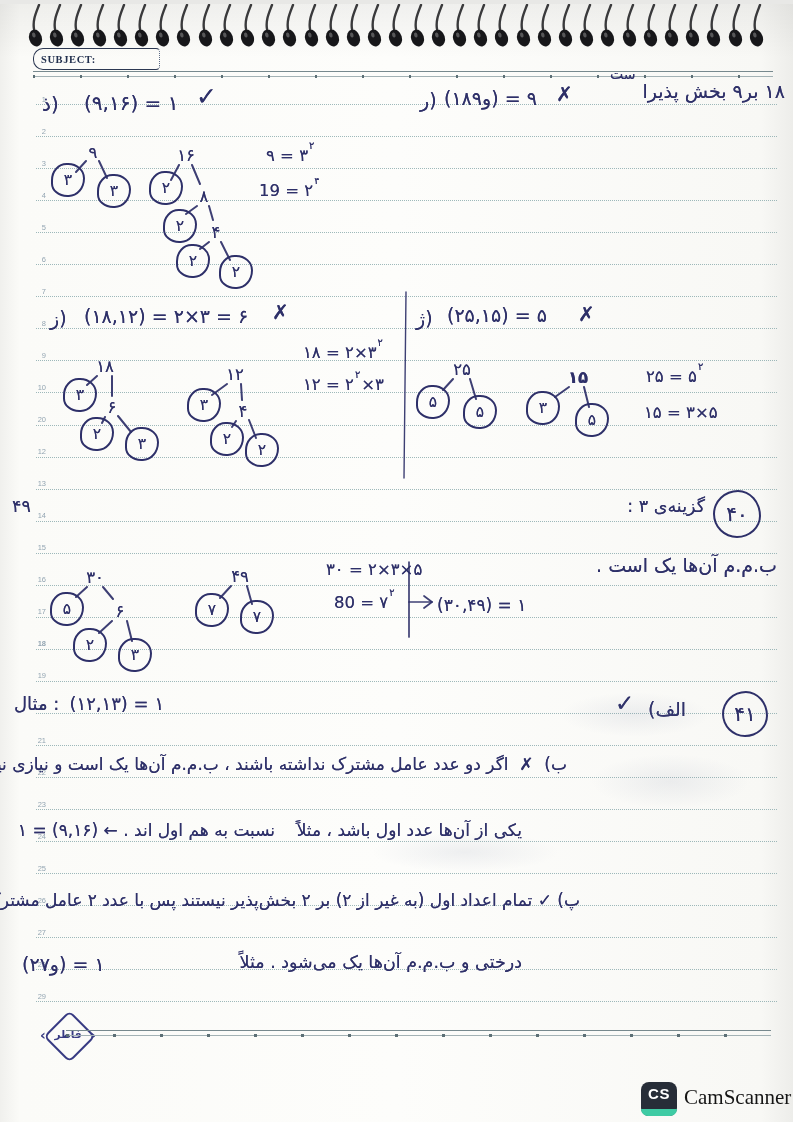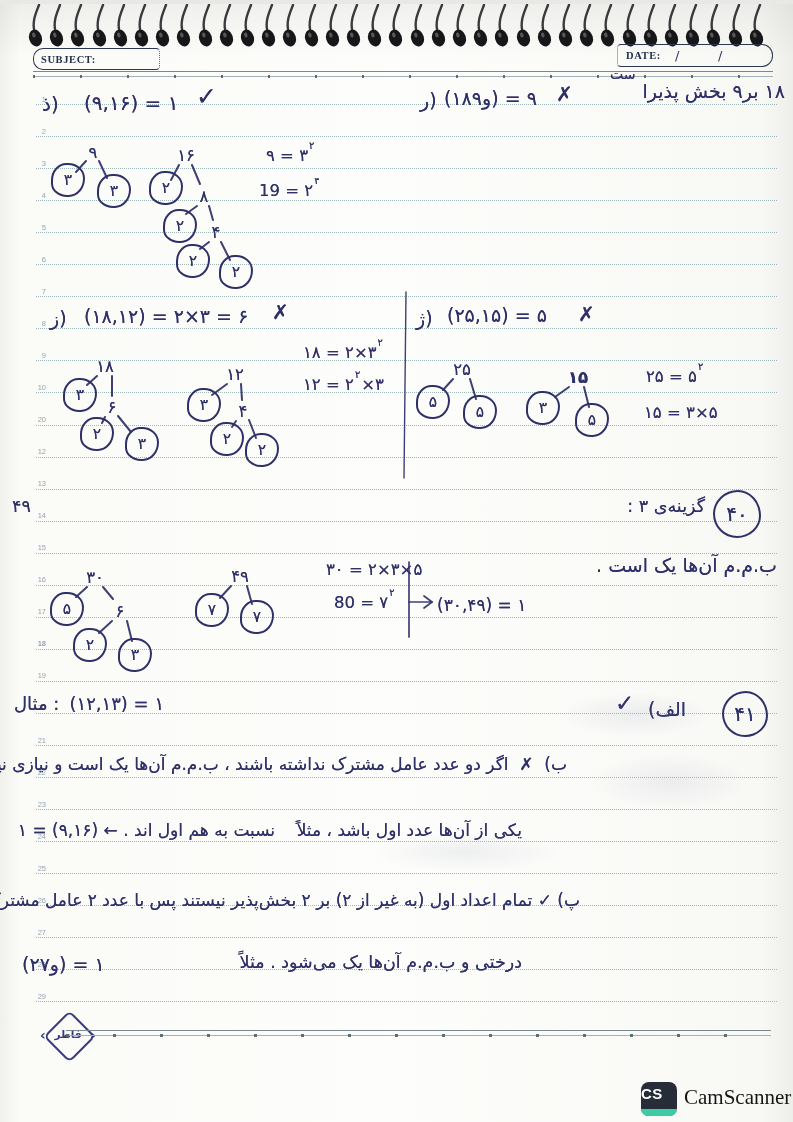--- a/index.html
+++ b/index.html
@@ -52,21 +52,21 @@
   .stamp{position:absolute;left:40px;top:1004px;width:56px;height:56px;}
   .stamp .diamond{position:absolute;left:11px;top:10px;width:33px;height:33px;
     border:2.6px solid #383b83;transform:rotate(45deg);border-radius:6px;}
   .stamp .stamp-text{position:absolute;left:0;right:0;top:20px;text-align:center;
     font:bold 10.5px "DejaVu Sans",sans-serif;color:#383b83;}
   .stamp .mark{position:absolute;top:19px;font:bold 14px "DejaVu Sans",sans-serif;color:#383b83;}
   .stamp .mark.l{left:0px;} .stamp .mark.r{right:0px;}
   
   .cs-icon{position:absolute;left:641px;top:1078px;width:36px;height:34px;background:#272d38;border-radius:8px;}
   .cs-icon .teal{position:absolute;bottom:0;left:0;right:0;height:7px;background:#3ecba4;border-radius:0 0 8px 8px;}
-  .cs-icon .cs-txt{position:absolute;left:0;right:0;top:3px;
+  .cs-icon .cs-txt{position:absolute;left:0;right:0;top:3px;text-align:center;
     font:bold 15px "Liberation Sans",sans-serif;color:#fff;letter-spacing:.5px;}
   .cs-name{position:absolute;left:684px;top:1081px;font:21px "Liberation Serif",serif;color:#151515;}
 </style>
 </head>
 <body>
 
 <div class="paper">
 
   <div id="spirals">
       <div class="spiral" style="left: 26px;"><svg width="20" height="50">
@@ -241,24 +241,20 @@
         </svg></div>
       <div class="spiral" style="left: 746.8px;"><svg width="20" height="50">
           <path d="M13 1 C10 9 6.5 16 8 25" stroke="#3a3a3c" stroke-width="2.4" fill="none" stroke-linecap="round"></path>
           <ellipse cx="9.5" cy="34" rx="6.4" ry="8.6" fill="#17171a" transform="rotate(-16 9.5 34)"></ellipse>
           <ellipse cx="7.8" cy="31" rx="1.7" ry="2.6" fill="#ffffff" opacity=".28" transform="rotate(-16 7.8 31)"></ellipse>
         </svg></div>
     </div>
 
   <div class="subject-box">
     <span>SUBJECT:</span>
-  </div>
-  <div class="date-box">
-    <span>DATE:</span>
-    <span class="date-slashes">/      /</span>
   </div>
   <div class="ruler" style="left:33px;right:20px;top:67px;"></div>
 
   <div id="rules">
       <div class="rline" style="top: 100px;"></div>
       <span class="lnum" style="left: 30px; top: 90.5px;">1</span>
       <div class="rline" style="top: 132.05px;"></div>
       <span class="lnum" style="left: 30px; top: 122.55px;">2</span>
       <div class="rline" style="top: 164.1px;"></div>
       <span class="lnum" style="left: 30px; top: 154.6px;">3</span>

